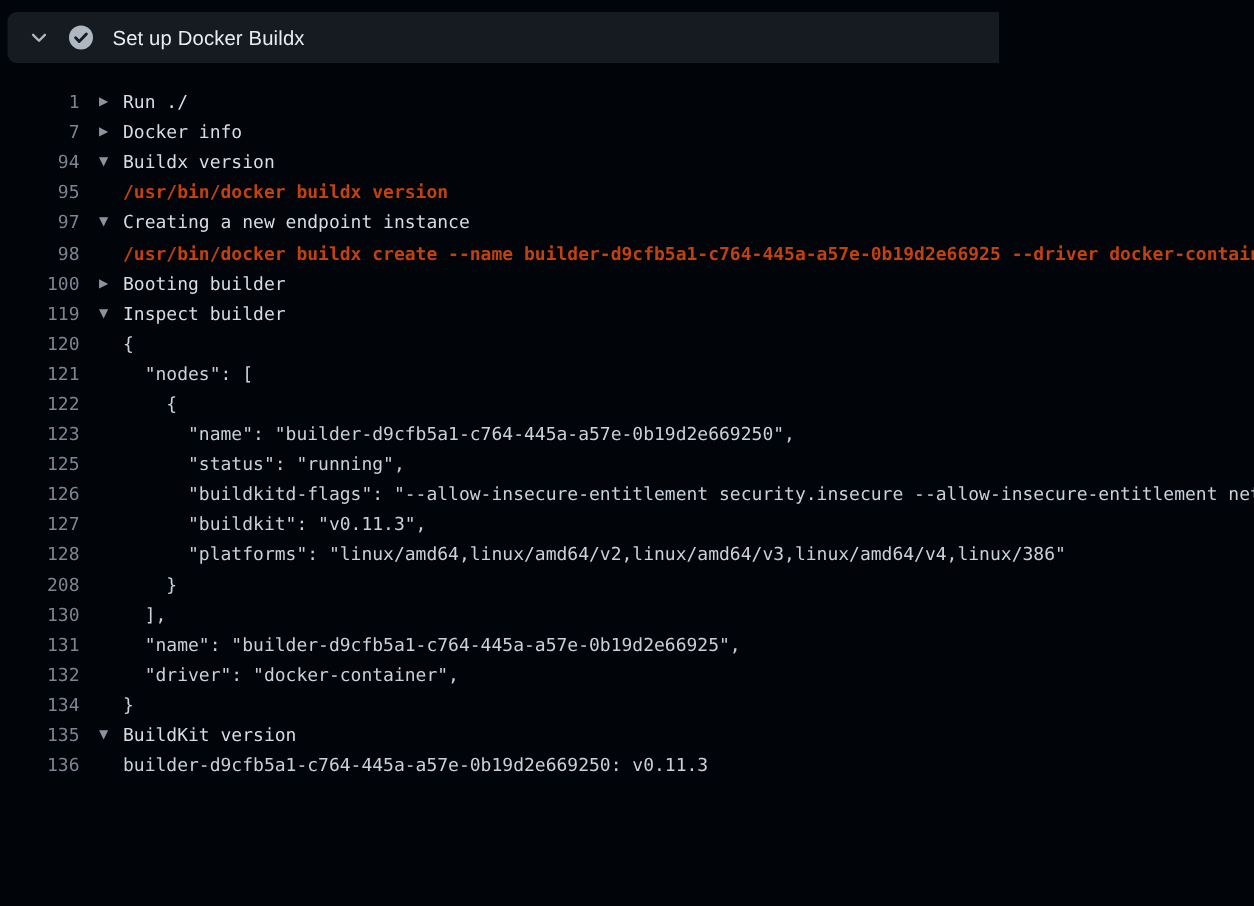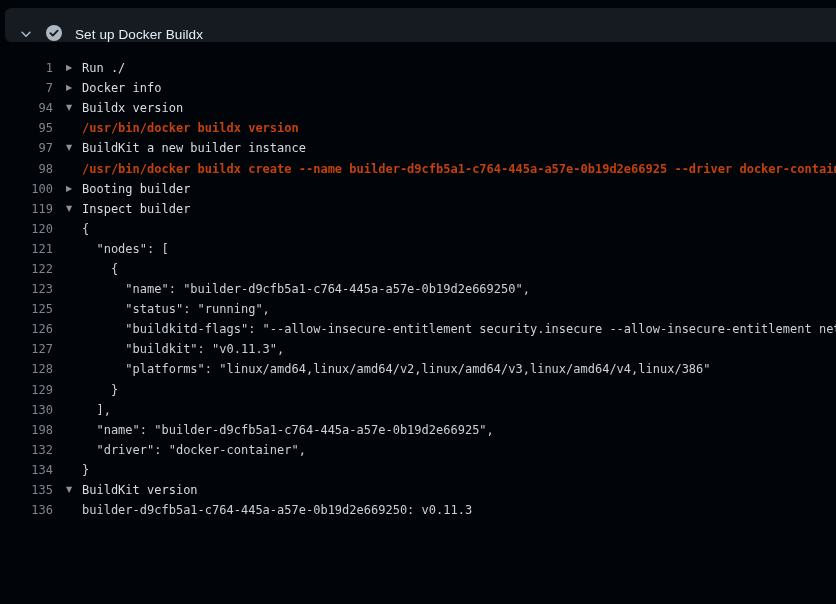--- a/index.html
+++ b/index.html
@@ -6,25 +6,25 @@
   html, body { width: 836px; height: 604px; overflow: hidden; }
   body {
     background: #010409;
     font-family: "Liberation Sans", "DejaVu Sans", sans-serif;
   }
 
   
   .step-header {
     position: absolute;
     left: 5px; top: 8px;
-    width: 831px; height: 34px;
+    width: 661px; height: 34px;
     background: #161b22;
     border-radius: 6px 0 0 6px;
     display: flex;
-    align-items: flex-end;
+    align-items: center;
     padding-left: 13px;
     cursor: pointer;
   }
   .step-header .chev {
     width: 16px; height: 16px;
     display: flex; align-items: center; justify-content: center;
     color: #afb8c1;
     flex: none;
   }
   .step-header .status {
@@ -98,32 +98,32 @@
     </svg>
   </span>
   <span class="step-title">Set up Docker Buildx</span>
 </div>
 
 <div class="log">
     <div class="line"><span class="num">1</span><div class="body"><span class="tri">▶</span><span class="group-title">Run ./</span></div></div>
     <div class="line"><span class="num">7</span><div class="body"><span class="tri">▶</span><span class="group-title">Docker info</span></div></div>
     <div class="line"><span class="num">94</span><div class="body"><span class="tri">▼</span><span class="group-title">Buildx version</span></div></div>
     <div class="line"><span class="num">95</span><div class="body"><span class="tri"></span><span class="cmd">/usr/bin/docker buildx version</span></div></div>
-    <div class="line"><span class="num">97</span><div class="body"><span class="tri">▼</span><span class="group-title">BuildKit a new builder instance</span></div></div>
+    <div class="line"><span class="num">97</span><div class="body"><span class="tri">▼</span><span class="group-title">Creating a new endpoint instance</span></div></div>
     <div class="line"><span class="num">98</span><div class="body"><span class="tri"></span><span class="cmd">/usr/bin/docker buildx create --name builder-d9cfb5a1-c764-445a-a57e-0b19d2e66925 --driver docker-container</span></div></div>
     <div class="line"><span class="num">100</span><div class="body"><span class="tri">▶</span><span class="group-title">Booting builder</span></div></div>
     <div class="line"><span class="num">119</span><div class="body"><span class="tri">▼</span><span class="group-title">Inspect builder</span></div></div>
     <div class="line"><span class="num">120</span><div class="body"><span class="tri"></span><span class="out">{</span></div></div>
     <div class="line"><span class="num">121</span><div class="body"><span class="tri"></span><span class="out">  "nodes": [</span></div></div>
     <div class="line"><span class="num">122</span><div class="body"><span class="tri"></span><span class="out">    {</span></div></div>
     <div class="line"><span class="num">123</span><div class="body"><span class="tri"></span><span class="out">      "name": "builder-d9cfb5a1-c764-445a-a57e-0b19d2e669250",</span></div></div>
     <div class="line"><span class="num">125</span><div class="body"><span class="tri"></span><span class="out">      "status": "running",</span></div></div>
     <div class="line"><span class="num">126</span><div class="body"><span class="tri"></span><span class="out">      "buildkitd-flags": "--allow-insecure-entitlement security.insecure --allow-insecure-entitlement networ</span></div></div>
     <div class="line"><span class="num">127</span><div class="body"><span class="tri"></span><span class="out">      "buildkit": "v0.11.3",</span></div></div>
     <div class="line"><span class="num">128</span><div class="body"><span class="tri"></span><span class="out">      "platforms": "linux/amd64,linux/amd64/v2,linux/amd64/v3,linux/amd64/v4,linux/386"</span></div></div>
-    <div class="line"><span class="num">129</span><div class="body"><span class="tri"></span><span class="out">    }</span></div></div>
+    <div class="line"><span class="num">208</span><div class="body"><span class="tri"></span><span class="out">    }</span></div></div>
     <div class="line"><span class="num">130</span><div class="body"><span class="tri"></span><span class="out">  ],</span></div></div>
-    <div class="line"><span class="num">198</span><div class="body"><span class="tri"></span><span class="out">  "name": "builder-d9cfb5a1-c764-445a-a57e-0b19d2e66925",</span></div></div>
+    <div class="line"><span class="num">131</span><div class="body"><span class="tri"></span><span class="out">  "name": "builder-d9cfb5a1-c764-445a-a57e-0b19d2e66925",</span></div></div>
     <div class="line"><span class="num">132</span><div class="body"><span class="tri"></span><span class="out">  "driver": "docker-container",</span></div></div>
     <div class="line"><span class="num">134</span><div class="body"><span class="tri"></span><span class="out">}</span></div></div>
     <div class="line"><span class="num">135</span><div class="body"><span class="tri">▼</span><span class="group-title">BuildKit version</span></div></div>
     <div class="line"><span class="num">136</span><div class="body"><span class="tri"></span><span class="out">builder-d9cfb5a1-c764-445a-a57e-0b19d2e669250: v0.11.3</span></div></div>
   </div>
 
 </body></html>

